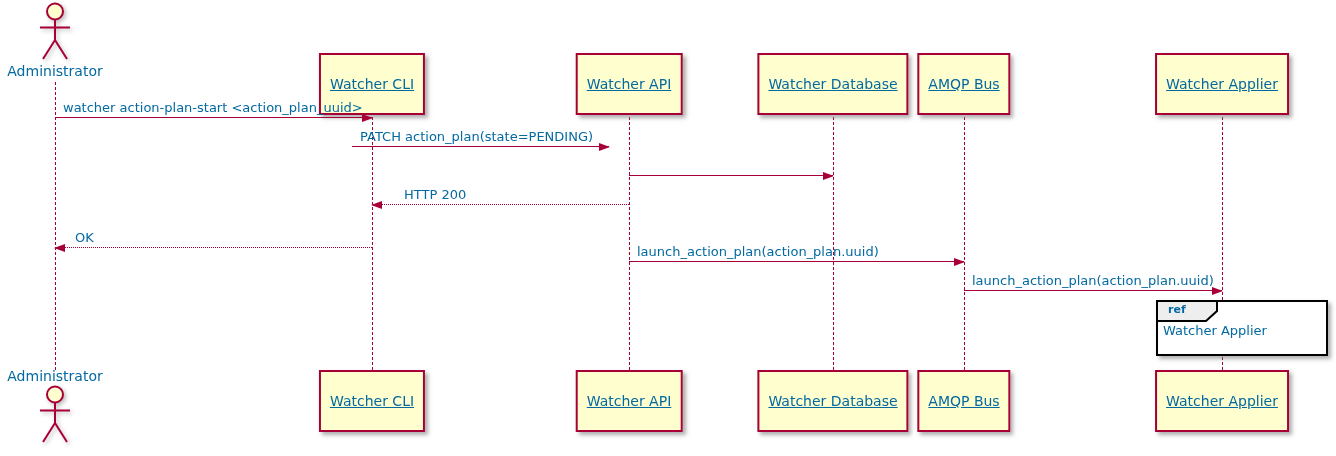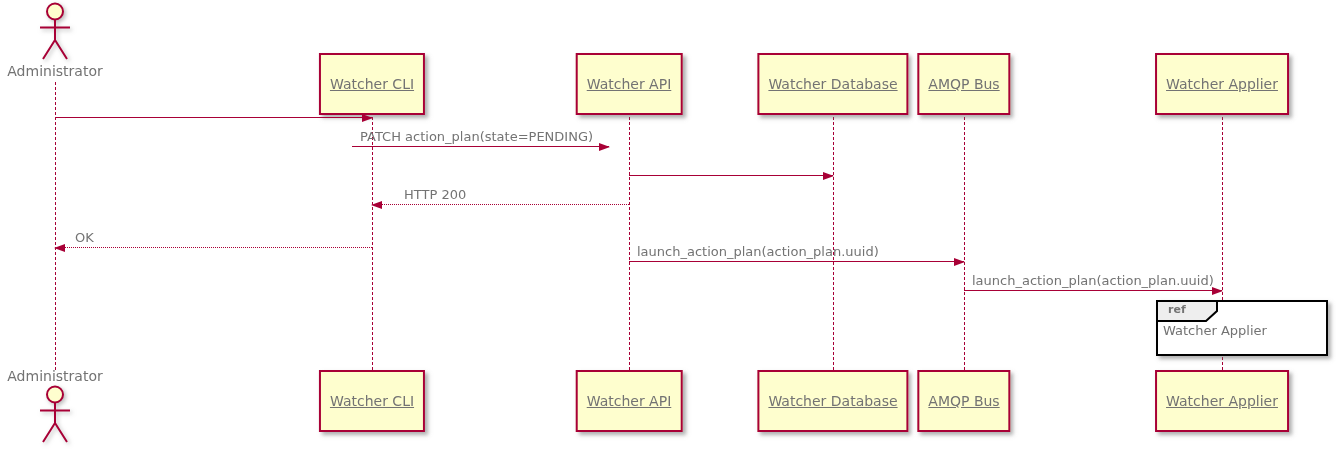--- a/index.html
+++ b/index.html
@@ -2,21 +2,21 @@
 <html><head>
 <meta charset="utf-8">
 <style>
   html, body { margin: 0; padding: 0; background: #ffffff; }
   .diagram {
     position: relative;
     width: 1336px;
     height: 456px;
     background: #ffffff;
     font-family: "DejaVu Sans", "Liberation Sans", sans-serif;
-    color: #737373;
+    color: #0369a1;
     overflow: hidden;
   }
   .lifeline {
     position: absolute;
     top: 82px;
     height: 288px;
     width: 0;
     border-left: 1px dashed #A80036;
     z-index: 1;
   }
@@ -133,20 +133,21 @@
   </svg>
   <div class="actor-label top-lab">Administrator</div>
 
   <div class="pbox row-top" style="left:372px;">Watcher CLI</div>
   <div class="pbox row-top" style="left:629px;">Watcher API</div>
   <div class="pbox row-top" style="left:833px;">Watcher Database</div>
   <div class="pbox row-top" style="left:964px;">AMQP Bus</div>
   <div class="pbox row-top" style="left:1222px;">Watcher Applier</div>
 
   <div class="msg" style="left:55px; top:100px; width:317px;">
+    <div class="msg-label">watcher action-plan-start &lt;action_plan_uuid&gt;</div>
     <div class="msg-line"></div>
     <div class="ah right"></div>
   </div>
 
   <div class="msg" style="left:352px; top:129px; width:257px;text-align:right;">
     <div class="msg-label">PATCH action_plan(state=PENDING)</div>
     <div class="msg-line"></div>
     <div class="ah right"></div>
   </div>
 

